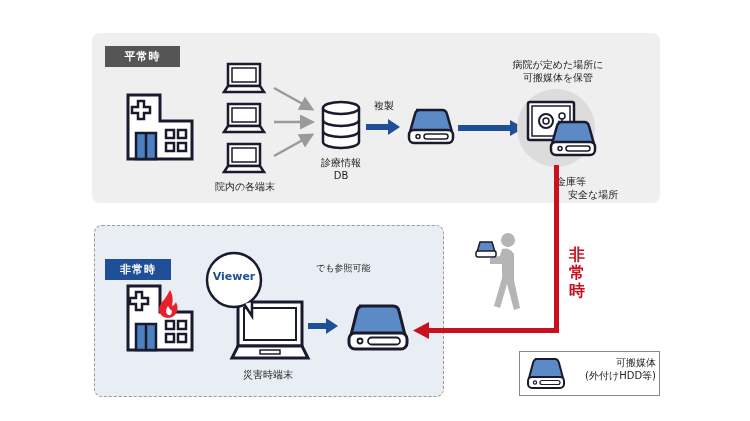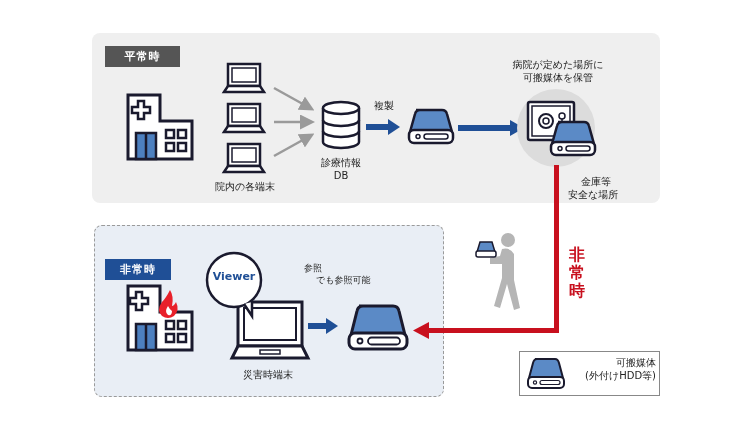--- a/index.html
+++ b/index.html
@@ -106,21 +106,21 @@
   <circle cx="30" cy="33" r="3" fill="#fff" stroke="#1a1a2e" stroke-width="1.5"></circle>
   <circle cx="46" cy="28" r="3" fill="#fff" stroke="#1a1a2e" stroke-width="1.5"></circle>
   <line x1="46" y1="31" x2="46" y2="38" stroke="#1a1a2e" stroke-width="1.5"></line>
 </svg>
 <svg class="abs" style="left:548px;top:118px" width="50" height="40">
   <path d="M10 4 H36 Q40 4 41 8 L46 26 H4 L9 8 Q10 4 14 4 Z" fill="#5b8ac6" stroke="#1a1a2e" stroke-width="2.5"></path>
   <rect x="3" y="24" width="44" height="13" rx="5" fill="#fff" stroke="#1a1a2e" stroke-width="2.5"></rect>
   <circle cx="12" cy="30.5" r="2" fill="none" stroke="#1a1a2e" stroke-width="1.5"></circle>
   <rect x="18" y="28" width="24" height="5" rx="2.5" fill="none" stroke="#1a1a2e" stroke-width="1.5"></rect>
 </svg>
-<div class="abs label" style="left:581px;top:175px;width:70px;text-align:left">金庫等</div>
+<div class="abs label" style="left:536px;top:175px;width:70px;text-align:center">金庫等</div>
 <div class="abs label" style="left:568px;top:188px;width:70px;text-align:left">安全な場所</div>
 
 <div class="abs red-v"></div>
 <div class="abs red-h"></div>
 <svg class="abs" style="left:413px;top:322px" width="16" height="17">
   <path d="M0 8.5 L16 0 V17 Z" fill="#c8101e"></path>
 </svg>
 <div class="abs emerg-text">
   <div>非</div>
   <div>常</div>
@@ -154,21 +154,20 @@
   <rect x="30" y="50" width="20" height="4" fill="#fff" stroke="#1a1a2e" stroke-width="1.5"></rect>
 </svg>
 <svg class="abs" style="left:202px;top:252px" width="66" height="64">
   <circle cx="32" cy="28" r="27" fill="#fff" stroke="#1a1a2e" stroke-width="2.5"></circle>
   <path d="M42 52 L50 64 L50 50" fill="#fff" stroke="#1a1a2e" stroke-width="2.5"></path>
 </svg>
 <div class="abs" style="left:204px;top:270px;width:60px;text-align:center;font-size:11px;font-weight:bold;color:#1f4f96">Viewer</div>
 <div class="abs label" style="left:228px;top:368px;width:80px">災害時端末</div>
 
 <div class="abs label" style="left:304px;top:262px;width:110px;text-align:left;font-size:9px;line-height:12px">
-  <div>参照</div>
   <div style="padding-left:12px">でも参照可能</div>
 </div>
 
 <svg class="abs" style="left:308px;top:317px" width="32" height="18">
   <path d="M0 6 H18 V1 L30 9 L18 17 V12 H0 Z" fill="#1f4f96"></path>
 </svg>
 
 <svg class="abs" style="left:346px;top:302px" width="64" height="50">
   <path d="M13 4 H47 Q52 4 53 9 L59 33 H5 L11 9 Q12 4 17 4 Z" fill="#5b8ac6" stroke="#1a1a2e" stroke-width="3"></path>
   <rect x="3" y="31" width="58" height="16" rx="6" fill="#fff" stroke="#1a1a2e" stroke-width="3"></rect>

